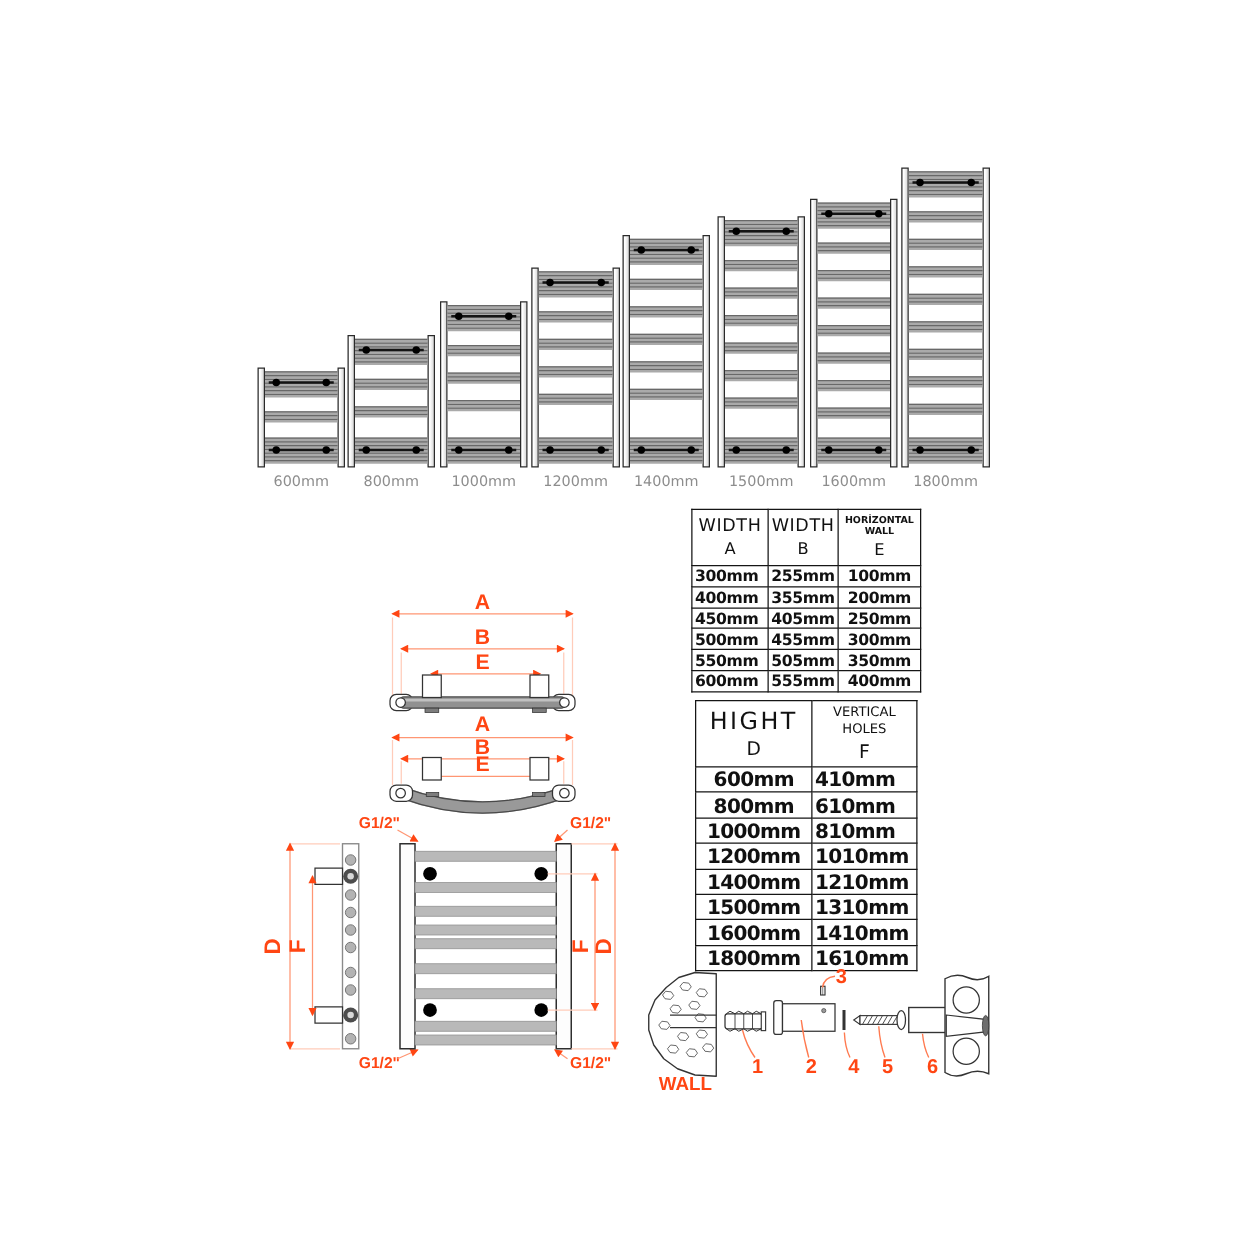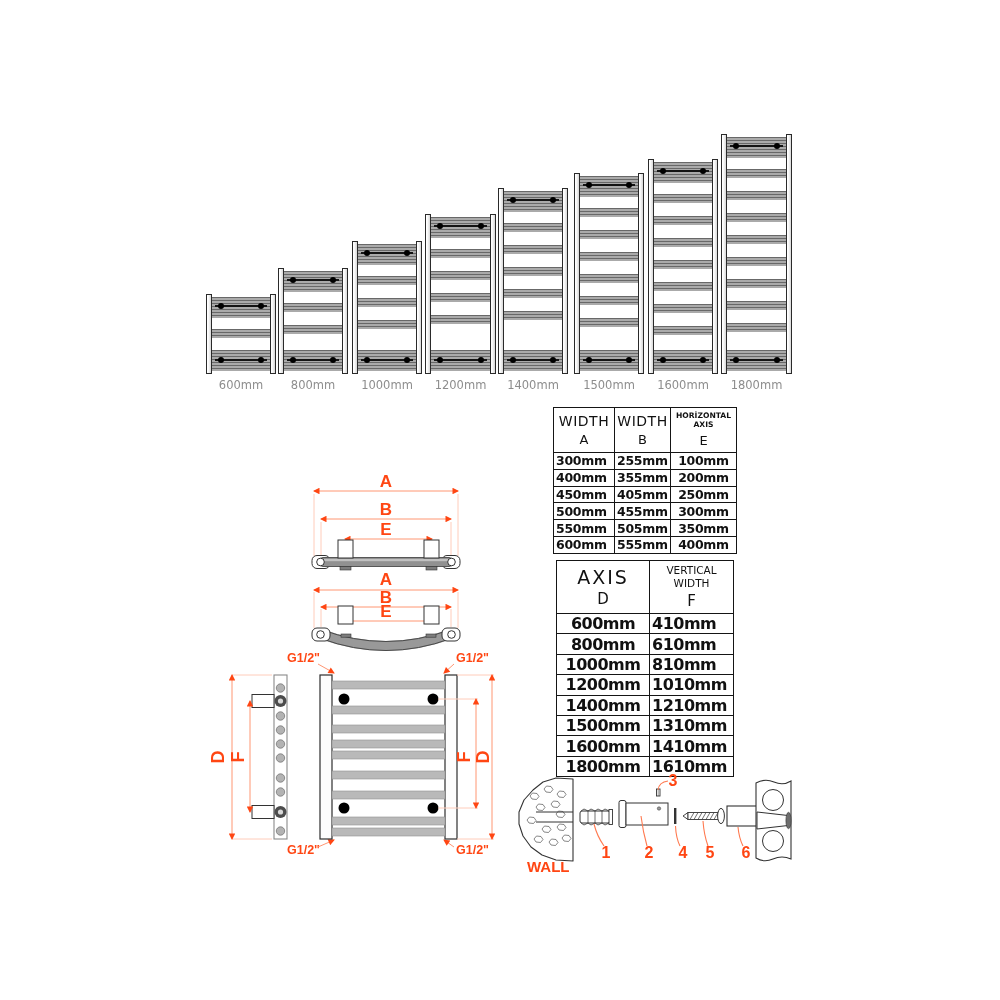--- a/index.html
+++ b/index.html
@@ -390,21 +390,21 @@
       <tr>
         <th>
           <div class="t1-title">WIDTH</div>
           <div class="t1-letter">A</div>
         </th>
         <th>
           <div class="t1-title">WIDTH</div>
           <div class="t1-letter">B</div>
         </th>
         <th>
-          <div class="t1-title small">HORİZONTAL AXIS</div>
+          <div class="t1-title small">HORİZONTAL WALL</div>
           <div class="t1-letter">E</div>
         </th>
       </tr>
     </thead>
     <tbody id="width-table-body">
         <tr>
           <td class="c1">300mm</td>
           <td class="c2">255mm</td>
           <td class="c3">100mm</td>
         </tr>
@@ -437,25 +437,25 @@
   </table>
 
   <table id="height-table" class="spec-table">
     <colgroup>
         <col style="width:93px">
         <col style="width:84px">
       </colgroup>
     <thead>
       <tr>
         <th>
-          <div class="t2-title">AXIS</div>
+          <div class="t2-title">HIGHT</div>
           <div class="t2-letter">D</div>
         </th>
         <th>
-          <div class="t2-title small">VERTICAL WIDTH</div>
+          <div class="t2-title small">VERTICAL HOLES</div>
           <div class="t2-letter">F</div>
         </th>
       </tr>
     </thead>
     <tbody id="height-table-body">
         <tr>
           <td class="c1">600mm</td>
           <td class="c2">410mm</td>
         </tr>
         <tr>

